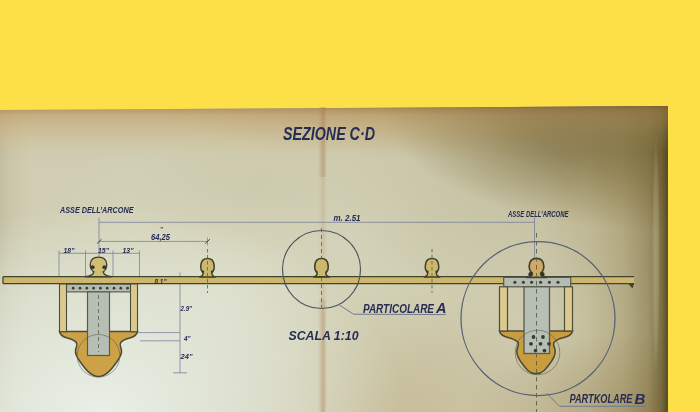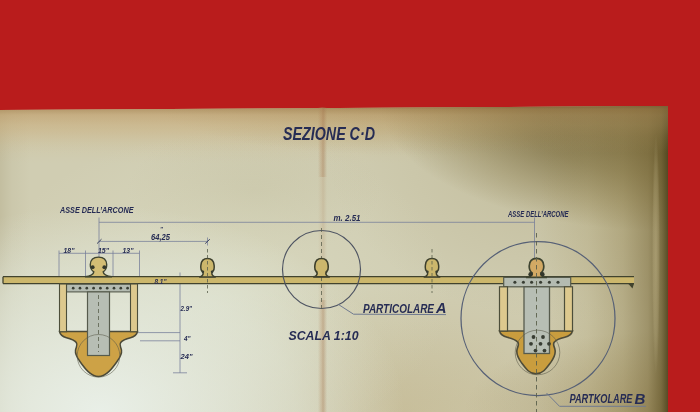--- a/index.html
+++ b/index.html
@@ -1,16 +1,16 @@
 <!DOCTYPE html>
 <html><head>
 <meta charset="utf-8">
 <style>
   html,body{margin:0;padding:0;background:#fff;}
-  #stage{position:relative;width:700px;height:412px;background:#b91c1c;overflow:hidden;
+  #stage{position:relative;width:700px;height:412px;background:#fde047;overflow:hidden;
          font-family:"Liberation Sans",sans-serif;}
   #paper{position:absolute;left:0;top:105px;width:668px;height:307px;
     clip-path:polygon(0 5px, 668px 1px, 668px 307px, 0 307px);
     background:
       linear-gradient(to bottom, rgba(125,95,55,0.9) 0px, rgba(160,125,75,0.55) 4px, rgba(185,150,100,0.40) 10px, rgba(196,166,115,0.28) 20px, rgba(198,170,120,0.13) 32px, rgba(198,170,120,0) 48px),
       linear-gradient(to left, rgba(82,70,32,0.95) 0px, rgba(105,90,44,0.8) 7px, rgba(125,108,58,0.6) 20px, rgba(145,128,75,0.42) 45px, rgba(162,146,92,0.22) 80px, rgba(162,146,92,0) 128px),
       radial-gradient(330px 145px at 100% 0%, rgba(82,68,28,0.92) 0%, rgba(104,88,40,0.55) 48%, rgba(120,103,52,0.3) 68%, rgba(120,103,52,0) 87%),
       radial-gradient(330px 65px at 62% 0%, rgba(150,128,70,0.32) 0%, rgba(150,128,70,0) 78%),
       radial-gradient(310px 210px at 86% 16%, rgba(150,135,85,0.25) 0%, rgba(150,135,85,0) 80%),
       radial-gradient(230px 100px at 97% 100%, rgba(140,120,70,0.4) 0%, rgba(140,120,70,0) 80%),

